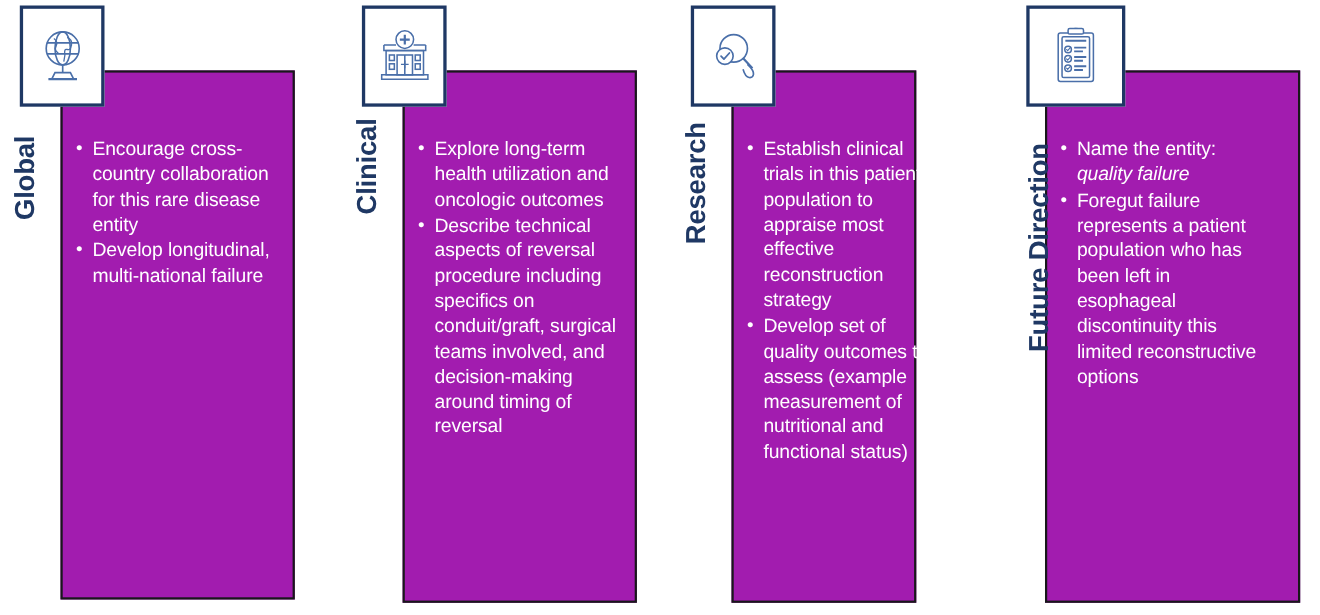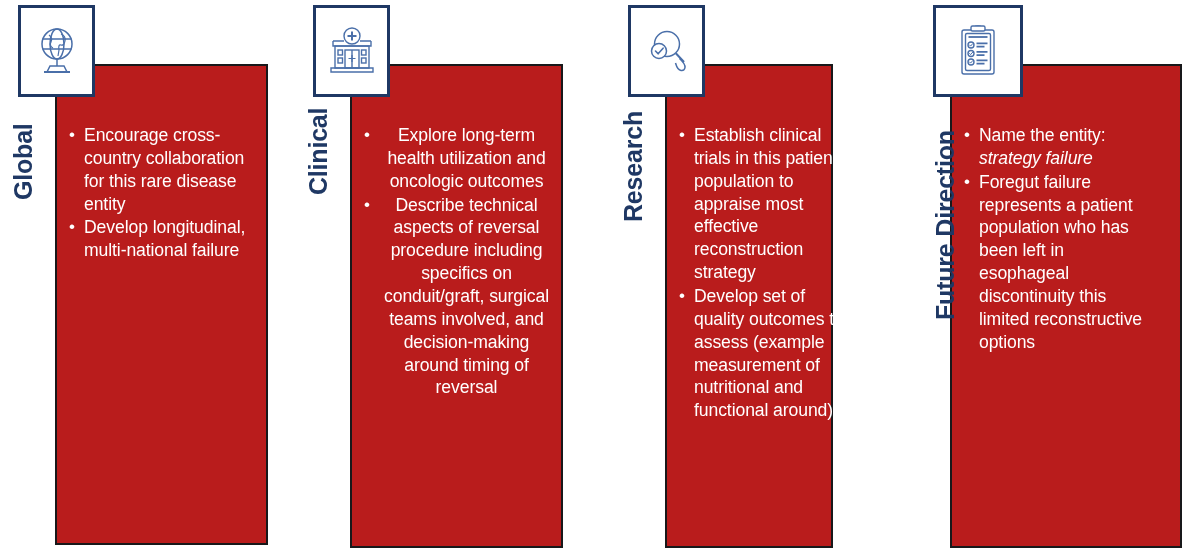--- a/index.html
+++ b/index.html
@@ -22,21 +22,21 @@
   
   .column {
     position: absolute;
     top: 0;
     height: 559px;
   }
 
   
   .panel {
     position: absolute;
-    background: #b91c1c;
+    background: #a21caf;
     border: 2px solid #18181a;
     box-sizing: border-box;
   }
 
   
   .bullets {
     margin: 0;
     padding: 0;
     list-style: none;
     color: #ffffff;
@@ -117,21 +117,21 @@
           <path d="M17 12 q4 3 2 7 q-2 4 2 6" stroke-width="1.2"></path>
           <path d="M29 11 q5 2 4 7 q-1 5 -4 4 q-3 -1 -2 5 l-1 6" stroke-width="1.2"></path>
           <path d="M25 36 v7"></path>
           <path d="M18 43 h14 l3 6 H15 z"></path>
           <path d="M12 49 h26" stroke-width="2"></path>
         </svg>
       </span>
     </div>
   </div>
 
-  <div class="column" style="left:288px; width:310px;text-align:center;">
+  <div class="column" style="left:304px; width:310px;">
 
     <div class="panel" style="left:62px; top:64px; width:213px; height:484px;">
       <ul class="bullets" style="position:absolute; left:10px; top:58px; width:192px;">
         <li class="bullet">Explore long-term health utilization and oncologic outcomes</li>
         <li class="bullet">Describe technical aspects of reversal procedure including specifics on conduit/graft, surgical teams involved, and decision-making around timing of reversal</li>
       </ul>
     </div>
 
     <div class="vlabel" style="left: 18px; top: 195px; transform: rotate(-90deg);">Clinical</div>
 
@@ -154,21 +154,21 @@
         </svg>
       </span>
     </div>
   </div>
 
   <div class="column" style="left:610px; width:310px;">
 
     <div class="panel" style="left:55px; top:64px; width:168px; height:484px;">
       <ul class="bullets" style="position:absolute; left:10px; top:58px; width:176px;">
         <li class="bullet">Establish clinical trials in this patient population to appraise most effective reconstruction strategy</li>
-        <li class="bullet">Develop set of quality outcomes to assess (example measurement of nutritional and functional around)</li>
+        <li class="bullet">Develop set of quality outcomes to assess (example measurement of nutritional and functional status)</li>
       </ul>
     </div>
 
     <div class="vlabel" style="left: 11px; top: 222px; transform: rotate(-90deg);">Research</div>
 
     <div class="icon-tile" style="left:18px; top:5px; width:77px; height:92px;">
       <span>
         <svg width="52" height="52" viewBox="0 0 52 52" fill="none" stroke="#4a6fa9" stroke-width="1.5">
           <circle cx="26" cy="19" r="12.5"></circle>
           <path d="M34.8 28.2 L43 37" stroke-width="2"></path>
@@ -177,21 +177,21 @@
           <path d="M14.5 26 l2.6 2.8 l5 -5.6" stroke-width="1.6" stroke-linecap="round" stroke-linejoin="round"></path>
         </svg>
       </span>
     </div>
   </div>
 
   <div class="column" style="left:920px; width:280px;">
 
     <div class="panel" style="left:30px; top:64px; width:232px; height:484px;">
         <ul class="bullets" style="position:absolute; left:10px; top:58px; width:196px;">
-        <li class="bullet">Name the entity: <em>strategy failure</em></li>
+        <li class="bullet">Name the entity: <em>quality failure</em></li>
         <li class="bullet">Foregut failure represents a patient population who has been left in esophageal discontinuity this limited reconstructive options</li>
       </ul>
     </div>
 
     <div class="vlabel" style="left: 13px; top: 320px; transform: rotate(-90deg);">Future Direction</div>
 
     <div class="icon-tile" style="left:13px; top:5px; width:90px; height:92px;">
       <span>
         <svg width="48" height="58" viewBox="0 0 48 58" fill="none" stroke="#4a6fa9" stroke-width="1.4">
           <rect x="8" y="8" width="32" height="44" rx="2"></rect>

